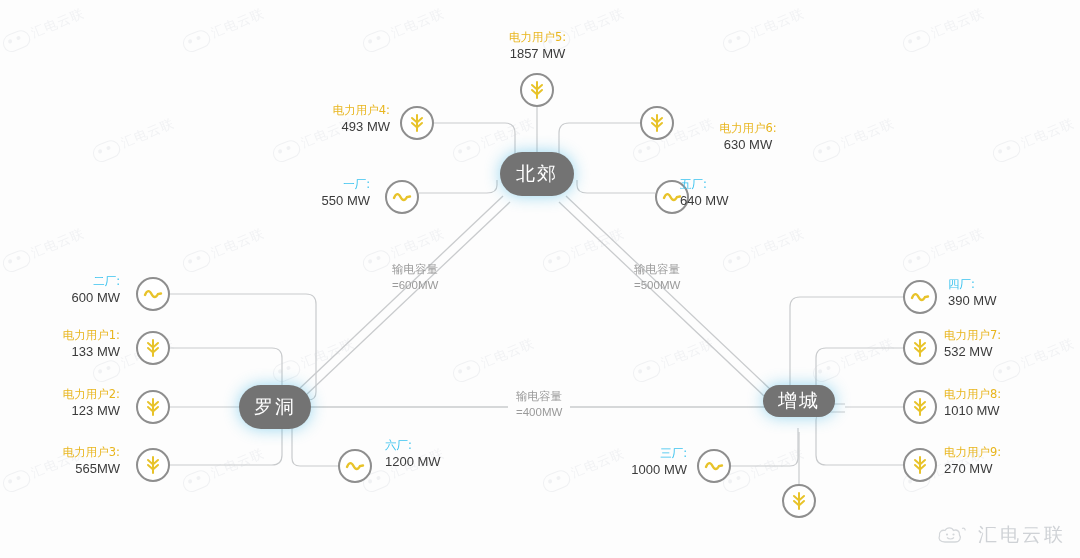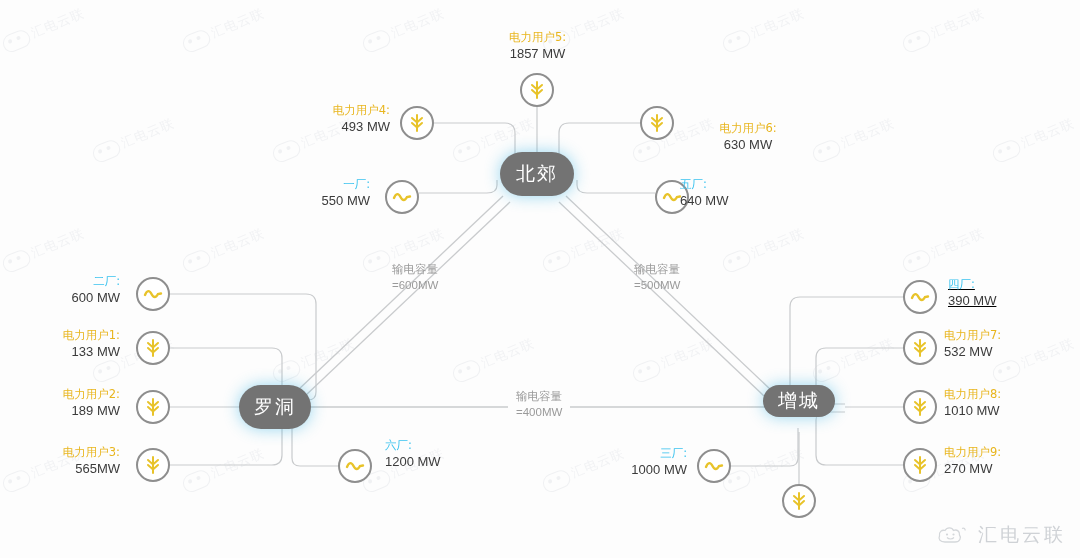--- a/index.html
+++ b/index.html
@@ -339,32 +339,32 @@
   <div class="lbl gen r" style="left:20px;top:274px;width:100px;">
     <div class="name">二厂:</div>
     <div class="val">600 MW</div>
   </div>
   <div class="lbl load r" style="left:10px;top:328px;width:110px;">
     <div class="name">电力用户1:</div>
     <div class="val">133 MW</div>
   </div>
   <div class="lbl load r" style="left:10px;top:387px;width:110px;">
     <div class="name">电力用户2:</div>
-    <div class="val">189 MW</div>
+    <div class="val">123 MW</div>
   </div>
   <div class="lbl load r" style="left:10px;top:445px;width:110px;">
     <div class="name">电力用户3:</div>
     <div class="val">565MW</div>
   </div>
   <div class="lbl gen l" style="left:385px;top:438px;width:120px;">
     <div class="name">六厂:</div>
     <div class="val">1200 MW</div>
   </div>
 
-  <div class="lbl gen l" style="left:948px;top:277px;width:110px;text-decoration:underline;">
+  <div class="lbl gen l" style="left:948px;top:277px;width:110px;">
     <div class="name">四厂:</div>
     <div class="val">390 MW</div>
   </div>
   <div class="lbl load l" style="left:944px;top:328px;width:120px;">
     <div class="name">电力用户7:</div>
     <div class="val">532 MW</div>
   </div>
   <div class="lbl load l" style="left:944px;top:387px;width:125px;">
     <div class="name">电力用户8:</div>
     <div class="val">1010 MW</div>

